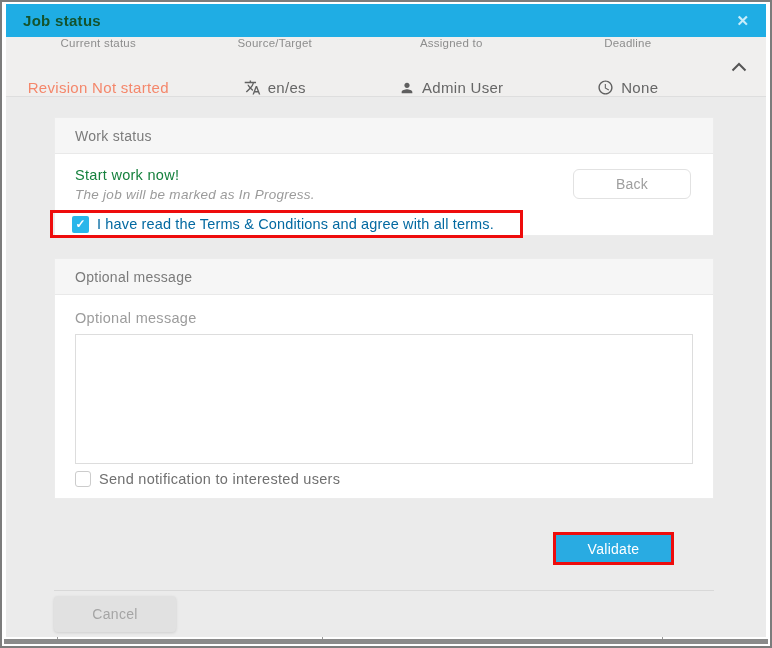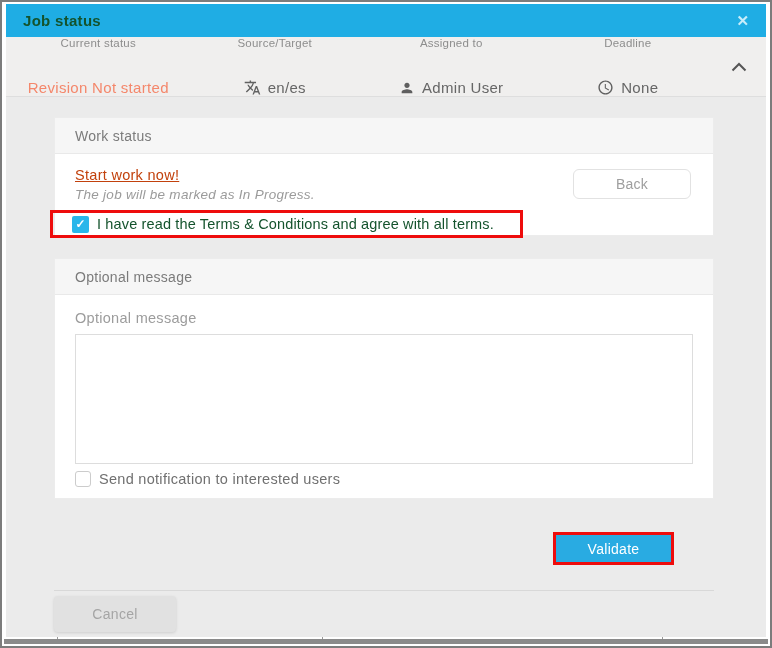--- a/index.html
+++ b/index.html
@@ -69,40 +69,40 @@
 
   .card { background:#ffffff; border:1px solid #ececec; }
   .card-header {
     background:#f6f6f6; border-bottom:1px solid #e9e9e9;
     padding:0 20px; height:36px; display:flex; align-items:center;
     font-size:14px; color:#7b7b7b; letter-spacing:.02em;
   }
   .card-body { position:relative; background:#ffffff; }
 
   .work-body { height:81px; padding:13px 20px 0 20px; }
-  .green-title { color:#c2410c; font-size:14.5px; letter-spacing:.02em;text-decoration:underline; }
+  .green-title { color:#15803d; font-size:14.5px; letter-spacing:.02em; }
   .italic-note { color:#9b9b9b; font-size:13.5px; font-style:italic; margin-top:4px; letter-spacing:.02em; }
   .back-btn {
     position:absolute; top:15px; right:22px;
     width:118px; height:30px;
     background:#ffffff; border:1px solid #e2e2e2; border-radius:6px;
     color:#9e9e9e; font-size:14px; letter-spacing:.02em; cursor:pointer;
     font-family:"Liberation Sans", sans-serif;
   }
   .terms-highlight {
     position:absolute; left:-5px; bottom:-3px; width:473px; height:28px;
     border:3px solid #ee0c0c;
     display:flex; align-items:center; padding-left:19px; gap:8px;
     background:transparent;
   }
   .checkbox { width:17px; height:17px; border-radius:2px; flex:none;
     display:flex; align-items:center; justify-content:center; cursor:pointer; }
   .checkbox.checked { background:#29b6ea; color:#ffffff; font-size:12px; font-weight:bold; }
   .checkbox.empty { background:#ffffff; border:1px solid #cccccc; border-radius:3px; width:16px; height:16px; }
-  .terms-label { color:#14532d; font-size:14.5px; letter-spacing:.01em; white-space:nowrap; cursor:pointer; }
+  .terms-label { color:#0369a1; font-size:14.5px; letter-spacing:.01em; white-space:nowrap; cursor:pointer; }
 
   .opt-card { margin-top:22px; }
   .opt-body { padding:13px 20px 11px 20px; }
   .field-label { color:#9c9c9c; font-size:14.5px; letter-spacing:.02em; margin:2px 0 8px 0; }
   .opt-textarea {
     display:block; width:100%; height:130px;
     border:1px solid #dddddd; background:#ffffff; resize:none;
     font-family:"Liberation Sans", sans-serif; font-size:14px; padding:8px;
   }
   .notify-row { display:flex; align-items:center; gap:8px; margin-top:7px; }

